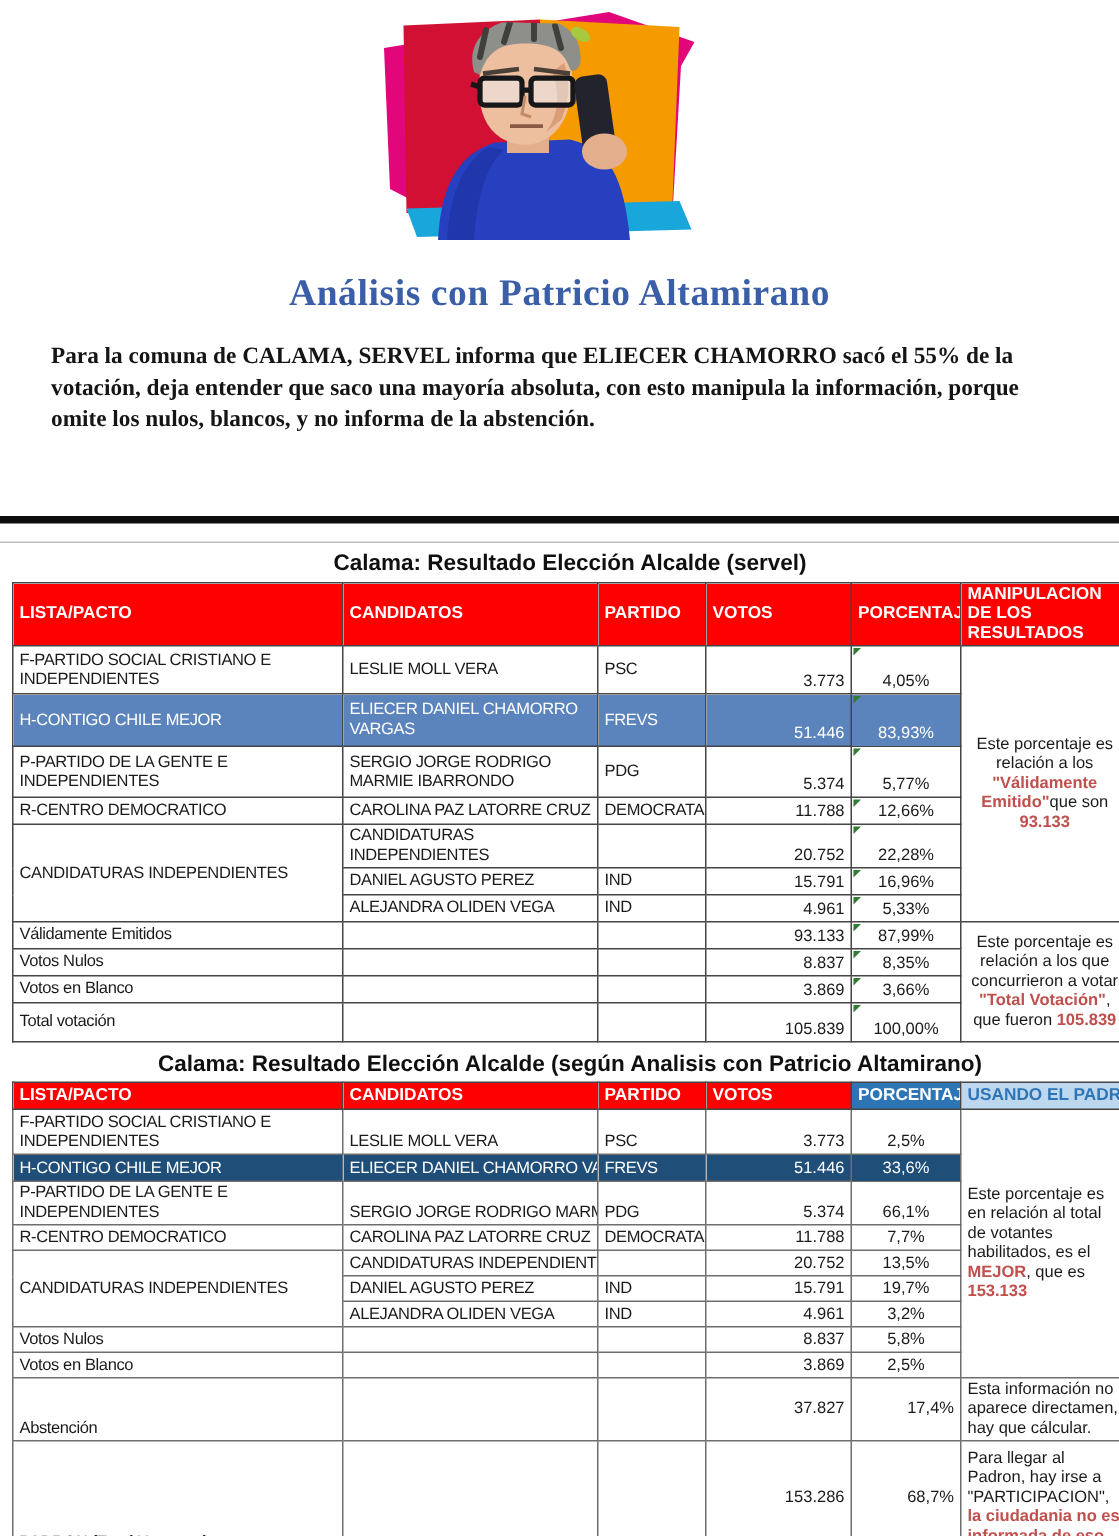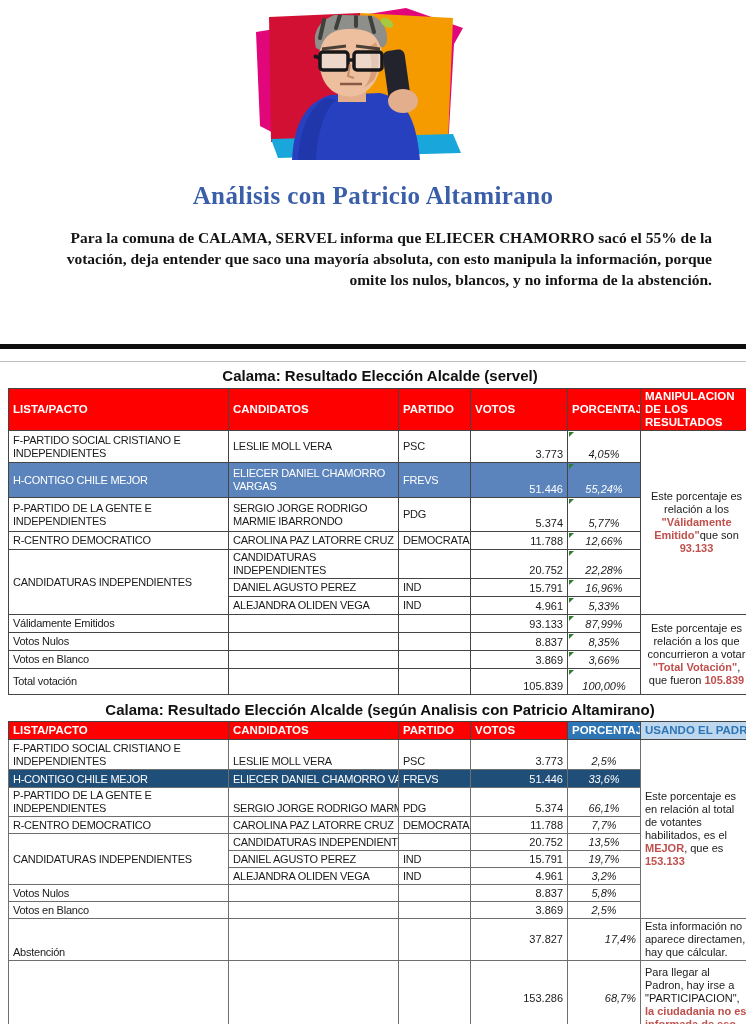--- a/index.html
+++ b/index.html
@@ -1,39 +1,39 @@
 <!DOCTYPE html>
 <html><head>
 <meta charset="utf-8">
 <style>
   html,body{margin:0;padding:0;background:#fff;}
   .page{position:relative;width:746px;height:1024px;background:#ffffff;overflow:hidden;
         font-family:"Liberation Sans",sans-serif;}
   .portrait{position:absolute;left:256px;top:8px;width:207px;height:152px;}
   .page-title{position:absolute;top:182px;left:0;width:100%;text-align:center;
         font:700 25px/28px "Liberation Serif",serif;color:#3A5FA8;letter-spacing:.4px;}
-  .intro{position:absolute;top:227px;left:34px;right:34px;text-align:right;
+  .intro{position:absolute;top:227px;left:34px;right:34px;text-align:left;
         font:700 15.5px/21px "Liberation Serif",serif;color:#151515;}
   .intro p{margin:0 0 7px 0;}
   .divider{position:absolute;top:344px;left:0;width:746px;height:5px;background:#0e0e0e;}
   .thinline{position:absolute;top:361px;left:0;width:746px;height:1px;background:#bdbdbd;}
   .tables{position:absolute;top:364px;left:8px;width:744px;}
   .t-title{font:700 15px/24px "Liberation Sans",sans-serif;color:#101010;text-align:center;height:24px;}
   .t2-title{margin-top:4px;height:22px;line-height:22px;}
   table.t{border-collapse:collapse;table-layout:fixed;width:744px;}
   .t td,.t th{border:1px solid #454545;padding:1px 4px;overflow:hidden;
         font-size:11px;line-height:13px;color:#1a1a1a;}
   .t th{background:#FE0000;color:#fff;text-align:left;font-size:11.5px;line-height:13px;font-weight:700;}
   .t2 td{border-color:#6e6e6e;}
   th.blue{background:#2E75B6;}
   th.light{background:#BDD7EE;color:#2E75B6;white-space:nowrap;}
   .lab{letter-spacing:-0.25px;padding:1px 3px;vertical-align:middle;}
   .t2 .lab{vertical-align:bottom;}
   .num{text-align:right;vertical-align:bottom;padding-right:5px;}
-  .pct{text-align:center;vertical-align:bottom;position:relative;font-style:italic;}
+  .pct{text-align:center;vertical-align:bottom;position:relative;}
   .pct-r{text-align:right;padding-right:2px;}
   tr.hl1 td{background:#5B84BC;color:#fff;}
   tr.hl2 td{background:#1F4E79;color:#fff;}
   .g{position:absolute;left:1px;top:1px;width:0;height:0;display:block;
      border-top:5px solid #2E7D32;border-right:5px solid transparent;}
   .note{text-align:center;vertical-align:middle;font-size:11px;line-height:14px;padding:2px 3px;}
   .noteL{text-align:left;vertical-align:middle;font-size:11px;line-height:14px;padding:2px 3px;}
   .rd{color:#C0504D;font-weight:700;}
   .nowrap{white-space:nowrap;}
   tr.vmid td{vertical-align:middle;}
@@ -121,21 +121,21 @@
           <td class="pct"><i class="g"></i><span>4,05%</span></td>
           <td class="note" rowspan="7">
             <span>Este porcentaje es relación a los </span><span class="rd">"Válidamente Emitido"</span><span>que son </span><span class="rd">93.133</span>
           </td>
         </tr>
         <tr class="hl1" style="height:35px">
           <td class="lab">H-CONTIGO CHILE MEJOR</td>
           <td class="lab">ELIECER DANIEL CHAMORRO VARGAS</td>
           <td class="lab">FREVS</td>
           <td class="num">51.446</td>
-          <td class="pct"><i class="g"></i><span>55,24%</span></td>
+          <td class="pct"><i class="g"></i><span>83,93%</span></td>
         </tr>
         <tr style="height:34px">
           <td class="lab">P-PARTIDO DE LA GENTE E INDEPENDIENTES</td>
           <td class="lab">SERGIO JORGE RODRIGO MARMIE IBARRONDO</td>
           <td class="lab">PDG</td>
           <td class="num">5.374</td>
           <td class="pct"><i class="g"></i><span>5,77%</span></td>
         </tr>
         <tr style="height:18px">
           <td class="lab">R-CENTRO DEMOCRATICO</td>

